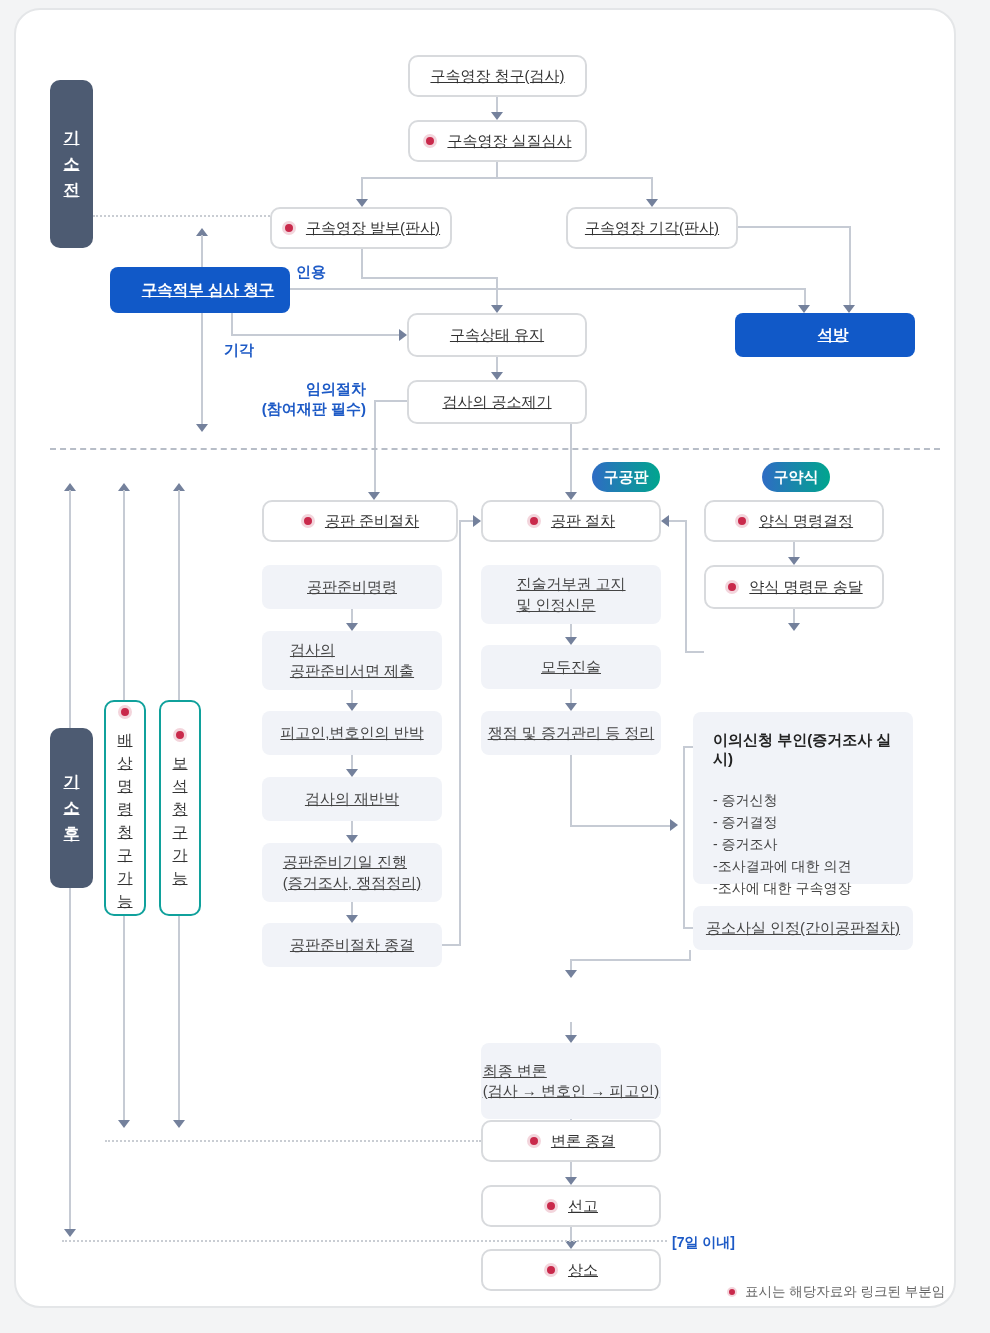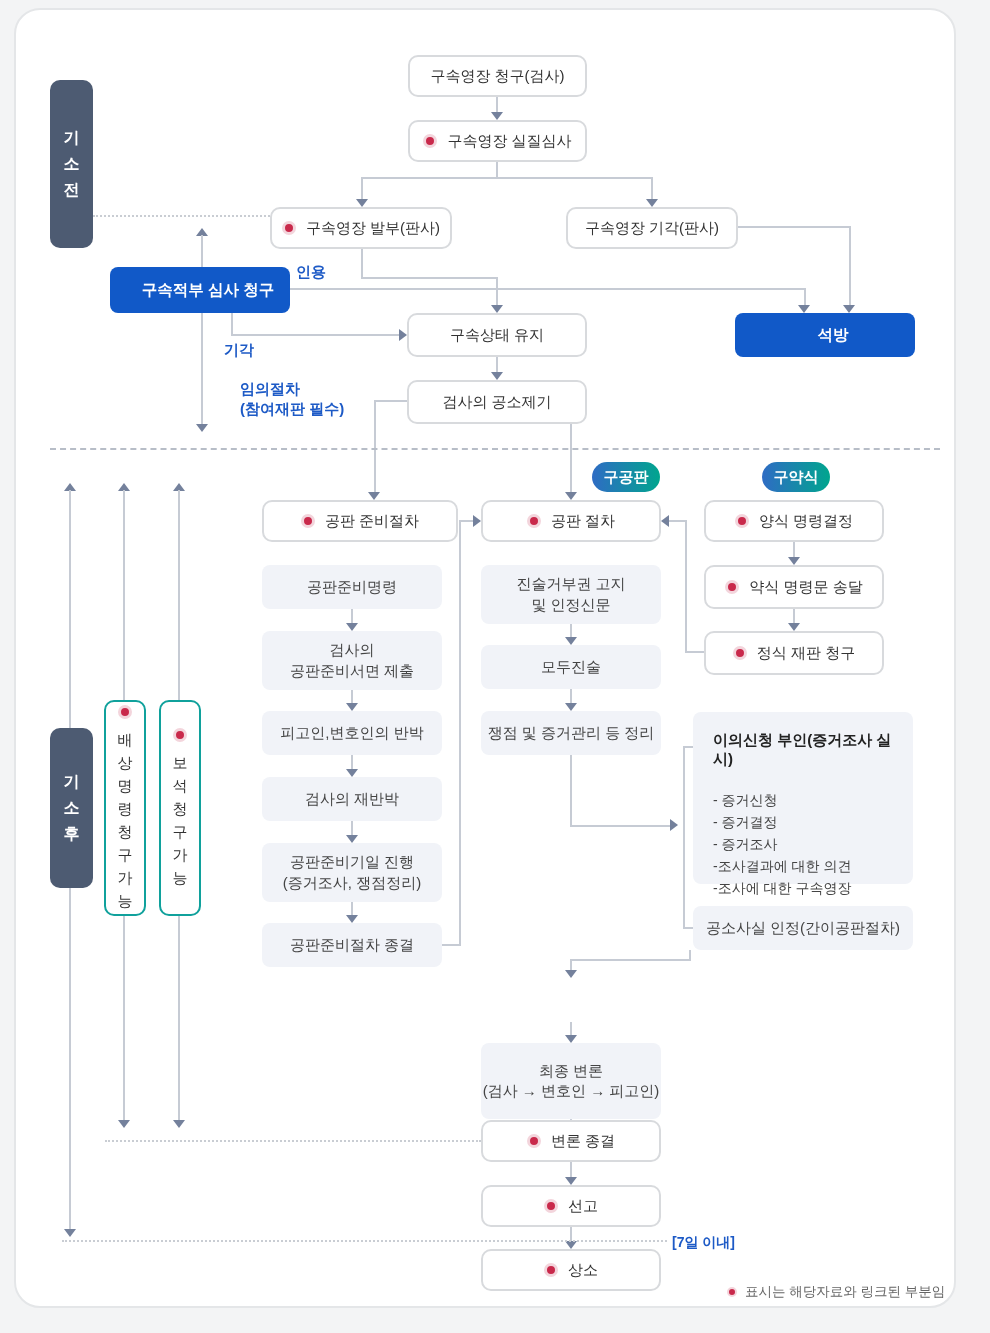--- a/index.html
+++ b/index.html
@@ -10,21 +10,21 @@
   .hl{position:absolute;height:2px;background:#c6cbd4;}
   .vl{position:absolute;width:2px;background:#c6cbd4;}
   .dt{position:absolute;height:0;border-top:2px dotted #c9cdd3;}
   .dash{position:absolute;height:0;border-top:2px dashed #b7bdc7;}
   .ah{position:absolute;width:0;height:0;}
   .ah.d{border-left:6px solid transparent;border-right:6px solid transparent;border-top:8px solid #74819c;}
   .ah.u{border-left:6px solid transparent;border-right:6px solid transparent;border-bottom:8px solid #74819c;}
   .ah.r{border-top:6px solid transparent;border-bottom:6px solid transparent;border-left:8px solid #74819c;}
   .ah.l{border-top:6px solid transparent;border-bottom:6px solid transparent;border-right:8px solid #74819c;}
   
-  .node{position:absolute;box-sizing:border-box;display:flex;align-items:center;justify-content:center;gap:10px;font-size:15px;color:#333;text-align:center;white-space:pre-line;line-height:1.35;}
+  .node{position:absolute;box-sizing:border-box;display:flex;align-items:center;justify-content:center;gap:10px;font-size:15px;color:#333;text-align:left;white-space:pre-line;line-height:1.35;text-decoration:underline;}
   .outline{background:#fff;border:2px solid #d8dadd;border-radius:10px;}
   .plain{background:#f1f3f8;border-radius:8px;color:#444;}
   .navy{background:#1159c8;border-radius:8px;color:#fff;font-weight:700;font-size:15.5px;padding-left:16px;}
   .stage{background:#4d5b72;border-radius:10px;color:#fff;font-weight:700;font-size:16px;line-height:26px;letter-spacing:0;}
   .opt{background:#fff;border:2px solid #10a19c;border-radius:10px;flex-direction:column;gap:9px;line-height:23px;}
   .dot{width:8px;height:8px;border-radius:50%;background:#c9294b;border:3px solid #f3d5dc;flex:0 0 auto;}
   .dot.sm{width:6px;height:6px;border-width:2.5px;}
   .badge{position:absolute;box-sizing:border-box;display:flex;align-items:center;justify-content:center;border-radius:16px;background:linear-gradient(90deg,#2f6cc4,#00a58e);color:#fff;font-weight:700;font-size:15px;}
   .lbl{position:absolute;color:#1d5ac6;font-weight:700;font-size:15px;line-height:20px;}
   .panel{position:absolute;box-sizing:border-box;background:#f1f3f8;border-radius:8px;color:#444;padding:19px 10px 0 20px;text-align:left;}
@@ -127,21 +127,21 @@
   <div class="vl" style="left:123px;top:490px;height:631px"></div>
   <div class="ah d" style="left:118px;top:1120px"></div>
   <div class="ah u" style="left:173px;top:483px"></div>
   <div class="vl" style="left:178px;top:490px;height:631px"></div>
   <div class="ah d" style="left:173px;top:1120px"></div>
   <div class="dt" style="left:105px;top:1140px;width:376px"></div>
   <div class="dt" style="left:62px;top:1240px;width:605px"></div>
 
   <div class="lbl" style="left:296px;top:262px">인용</div>
   <div class="lbl" style="left:224px;top:340px">기각</div>
-  <div class="lbl" style="left:240px;top:379px;width:126px;text-align:left;white-space:pre-line">임의절차
+  <div class="lbl" style="left:240px;top:379px;width:126px;text-align:right;white-space:pre-line">임의절차
 (참여재판 필수)</div>
   <div class="lbl" style="left:672px;top:1232px;font-size:14px">[7일 이내]</div>
 
   <div class="badge" style="left:592px;top:462px;width:68px;height:30px">
       <span>구공판</span>
     </div>
   <div class="badge" style="left:762px;top:462px;width:68px;height:30px">
       <span>구약식</span>
     </div>
 
@@ -193,21 +193,20 @@
   <div class="node plain" style="left:262px;top:923px;width:180px;height:44px"><span>공판준비절차 종결</span></div>
 
   <div class="node outline" style="left:481px;top:500px;width:180px;height:42px"><span class="dot"></span><span>공판 절차</span></div>
   <div class="node plain" style="left:481px;top:565px;width:180px;height:59px"><span>진술거부권 고지
 및 인정신문</span></div>
   <div class="node plain" style="left:481px;top:645px;width:180px;height:44px"><span>모두진술</span></div>
   <div class="node plain" style="left:481px;top:711px;width:180px;height:44px"><span>쟁점 및 증거관리 등 정리</span></div>
 
   <div class="node outline" style="left:704px;top:500px;width:180px;height:42px"><span class="dot"></span><span>양식 명령결정</span></div>
   <div class="node outline" style="left:704px;top:565px;width:180px;height:44px"><span class="dot"></span><span>약식 명령문 송달</span></div>
-  <div class="node outline" style="left:704px;top:631px;width:180px;height:44px"><span class="dot"></span><span>정식 재판 청구</span></div>
 
   <div class="panel" style="left:693px;top:712px;width:220px;height:172px">
     <div class="ttl">이의신청 부인(증거조사 실시)</div>
     <div class="items">
         <div>- 증거신청</div>
         <div>- 증거결정</div>
         <div>- 증거조사</div>
         <div>-조사결과에 대한 의견</div>
         <div>-조사에 대한 구속영장</div>
       </div>

